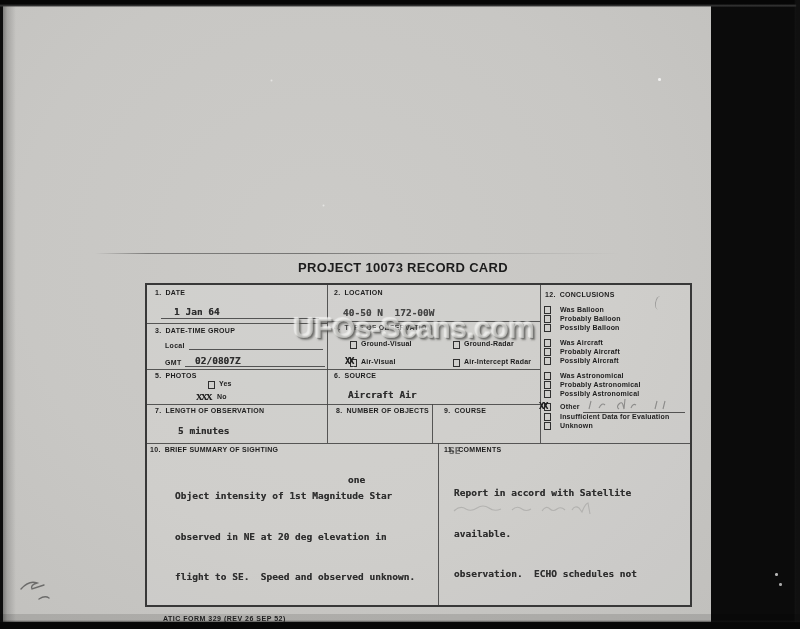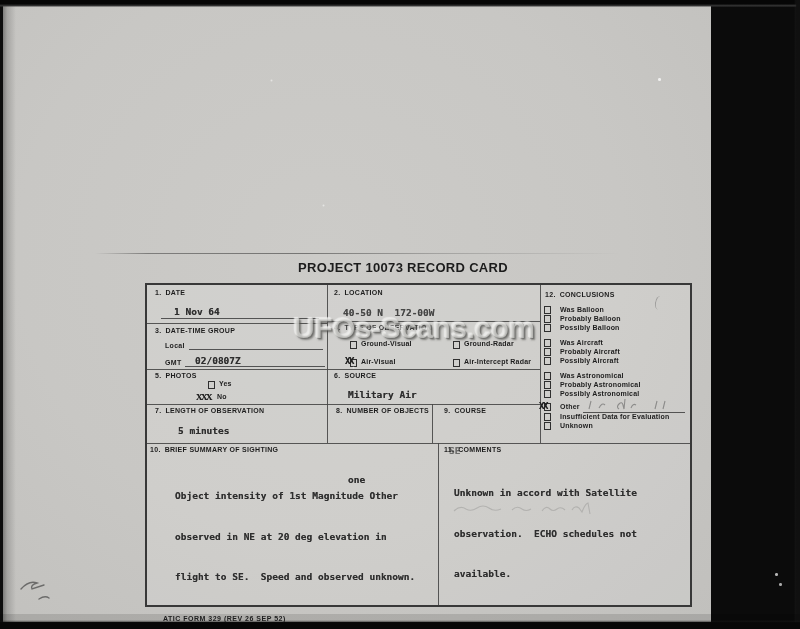--- a/index.html
+++ b/index.html
@@ -83,21 +83,21 @@
       <div class="hl" style="left:0;top:119px;width:393px;"></div>
       <div class="hl" style="left:0;top:158px;width:543px;"></div>
       <div class="vl" style="left:180px;top:0;height:158px;"></div>
       <div class="vl" style="left:393px;top:0;height:158px;"></div>
       <div class="vl" style="left:285px;top:119px;height:39px;"></div>
       <div class="vl" style="left:291px;top:158px;height:162px;"></div>
 
       <div class="flabel" style="left:8px;top:4px;">
         <span class="no">1.</span><span>DATE</span>
       </div>
-      <div class="typed" style="left:27px;top:21px;">1 Nov 64</div>
+      <div class="typed" style="left:27px;top:21px;">1 Jan 64</div>
       <div class="uline" style="left:14px;top:33px;width:158px;"></div>
 
       <div class="flabel" style="left:187px;top:4px;">
         <span class="no">2.</span><span>LOCATION</span>
       </div>
       <div class="typed" style="left:196px;top:22px;opacity:.85;">40-50 N  172-00W</div>
 
       <div class="flabel" style="left:8px;top:42px;">
         <span class="no">3.</span><span>DATE-TIME GROUP</span>
       </div>
@@ -124,51 +124,51 @@
         <span class="no">5.</span><span>PHOTOS</span>
       </div>
       <span class="cb" style="left:61px;top:96px;"></span>
       <div class="optlbl" style="left:72px;top:95px;">Yes</div>
       <div class="cmark" style="left:49px;top:107px;font-family:Liberation Serif, serif;">XXX</div>
       <div class="optlbl" style="left:70px;top:108px;">No</div>
 
       <div class="flabel" style="left:187px;top:87px;">
         <span class="no">6.</span><span>SOURCE</span>
       </div>
-      <div class="typed" style="left:201px;top:104px;">Military Air</div>
+      <div class="typed" style="left:201px;top:104px;">Aircraft Air</div>
 
       <div class="flabel" style="left:8px;top:122px;">
         <span class="no">7.</span><span>LENGTH OF OBSERVATION</span>
       </div>
       <div class="typed" style="left:31px;top:140px;">5 minutes</div>
       <div class="flabel" style="left:189px;top:122px;">
         <span class="no">8.</span><span>NUMBER OF OBJECTS</span>
       </div>
       <div class="typed" style="left:201px;top:141px;margin-top:48px;">one</div>
       <div class="flabel" style="left:297px;top:122px;">
         <span class="no">9.</span><span>COURSE</span>
       </div>
       <div class="typed" style="left:302px;top:140px;opacity:.6;filter:blur(.3px);margin-top:20px;">SE</div>
 
       <div class="flabel" style="left:3px;top:161px;">
         <span class="no">10.</span><span>BRIEF SUMMARY OF SIGHTING</span>
       </div>
       <div class="summary-block" style="left:28px;top:177px;">
-        <span class="tline">Object intensity of 1st Magnitude Other</span>
+        <span class="tline">Object intensity of 1st Magnitude Star</span>
         <span class="tline">observed in NE at 20 deg elevation in</span>
         <span class="tline">flight to SE.  Speed and observed unknown.</span>
       </div>
 
       <div class="flabel" style="left:297px;top:161px;">
         <span class="no">11.</span><span>COMMENTS</span>
       </div>
       <div class="summary-block" style="left:307px;top:174px;">
-        <span class="tline">Unknown in accord with Satellite</span>
+        <span class="tline">Report in accord with Satellite</span>
+        <span class="tline">available.</span>
         <span class="tline">observation.  ECHO schedules not</span>
-        <span class="tline">available.</span>
       </div>
       <svg class="svg-mark" style="left:303px;top:216px;opacity:.22;" width="170" height="16" viewBox="0 0 170 16">
         <path d="M4,10 q6,-6 12,-2 q5,3 11,-1 q6,-4 12,0 q5,4 12,1 M62,9 q5,-5 10,-1 q4,3 9,0 M92,10 q4,-6 8,-2 q3,3 7,0 q4,-3 8,1 M122,9 q3,-5 7,-2 l3,4 q3,-8 6,-9 l2,11" fill="none" stroke="#555" stroke-width="1.1"></path>
       </svg>
 
       <div class="flabel" style="left:398px;top:6px;">
         <span class="no">12.</span><span>CONCLUSIONS</span>
       </div>
       <div class="citem" style="top:21px;">
           <span class="cb"></span>

